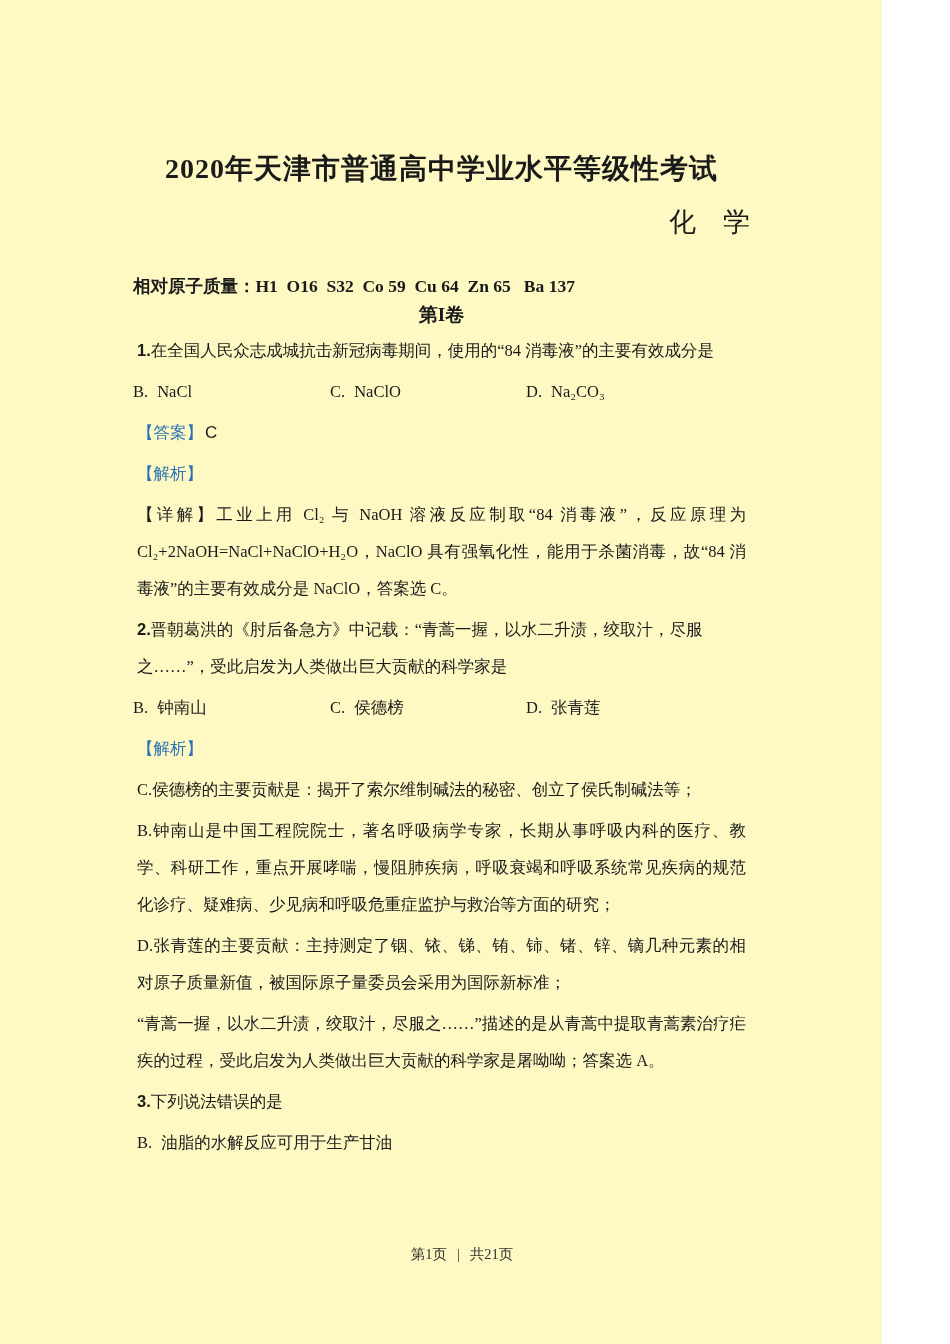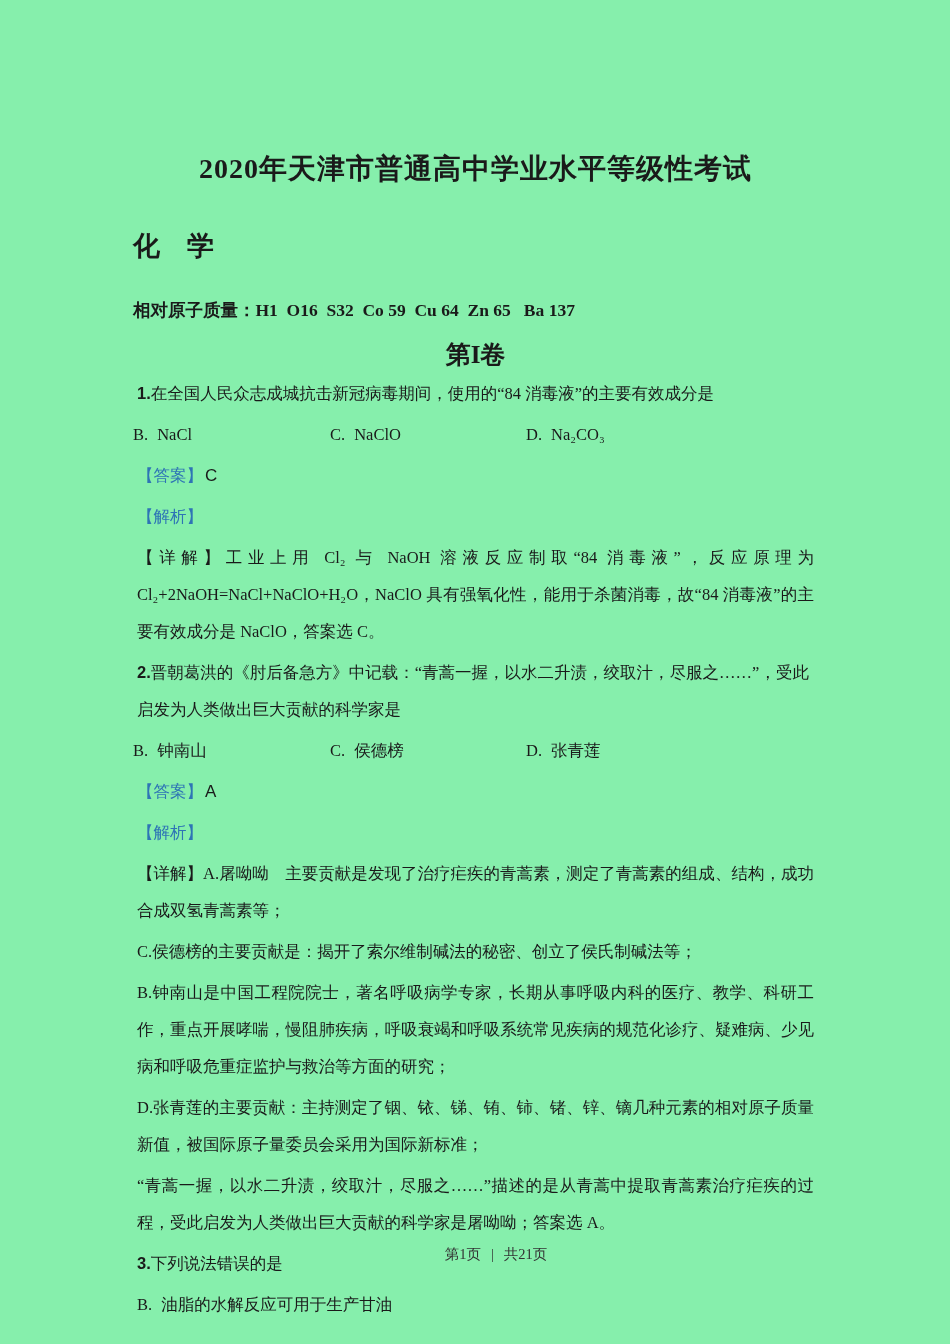--- a/index.html
+++ b/index.html
@@ -1,48 +1,48 @@
 <!DOCTYPE html>
 <html><head>
 <meta charset="utf-8">
 <style>
   html, body { margin: 0; padding: 0; background: #ffffff; }
   .page {
     position: relative;
-    width: 950px;
+    width: 882px;
     height: 1344px;
-    background: #86efac;
+    background: #fef9c3;
     box-sizing: border-box;
     padding: 150px 132px 0 133px;
     font-family: "Liberation Serif", "DejaVu Serif", serif;
     color: #1a1a1a;
     overflow: hidden;
   }
   .doc-title {
     margin: 0;
     font-size: 28px;
     font-weight: bold;
     text-align: center;
     letter-spacing: 1px;
   }
   .doc-subject {
-    margin: 40px 0 0;
+    margin: 16px 0 0;
     font-size: 27px;
-    font-weight: bold;
-    text-align: left;
+    font-weight: normal;
+    text-align: right;
   }
   .atomic-line {
     margin: 34px 0 1px;
     font-size: 17.5px;
     font-weight: bold;
     white-space: pre-wrap;
   }
   .section-heading {
-    margin: 16px 0 0;
-    font-size: 25px;
+    margin: 4px 0 0;
+    font-size: 19px;
     font-weight: bold;
     text-align: center;
   }
   .question { margin: 0; }
   .question p { margin: 4px; }
   .stem, .para, .answer-line, .analysis-line, .opt-block {
     font-size: 16.5px;
     line-height: 37px;
   }
   .stem { margin-top: 10px; }
@@ -100,23 +100,21 @@
     <p class="para"><span>【详解】</span><span>工业上用 Cl₂ 与 NaOH 溶液反应制取“84 消毒液”，反应原理为Cl₂+2NaOH=NaCl+NaClO+H₂O，NaClO 具有强氧化性，能用于杀菌消毒，故“84 消毒液”的主要有效成分是 NaClO，答案选 C。</span></p>
   </div>
 
   <div class="question">
     <p class="stem"><span class="qnum">2.</span><span>晋朝葛洪的《肘后备急方》中记载：“青蒿一握，以水二升渍，绞取汁，尽服之……”，受此启发为人类做出巨大贡献的科学家是</span></p>
     <div class="opts-row">
       <div class="opt"><span class="opt-label">B.</span><span>钟南山</span></div>
       <div class="opt"><span class="opt-label">C.</span><span>侯德榜</span></div>
       <div class="opt"><span class="opt-label">D.</span><span>张青莲</span></div>
     </div>
-    <p class="answer-line"><span class="blue-label">【答案】</span><span class="ans-val">A</span></p>
     <p class="analysis-line"><span class="blue-label">【解析】</span></p>
-    <p class="para"><span>【详解】</span><span>A.屠呦呦　主要贡献是发现了治疗疟疾的青蒿素，测定了青蒿素的组成、结构，成功合成双氢青蒿素等；</span></p>
     <p class="para"><span>C.侯德榜的主要贡献是：揭开了索尔维制碱法的秘密、创立了侯氏制碱法等；</span></p>
     <p class="para"><span>B.钟南山是中国工程院院士，著名呼吸病学专家，长期从事呼吸内科的医疗、教学、科研工作，重点开展哮喘，慢阻肺疾病，呼吸衰竭和呼吸系统常见疾病的规范化诊疗、疑难病、少见病和呼吸危重症监护与救治等方面的研究；</span></p>
     <p class="para"><span>D.张青莲的主要贡献：主持测定了铟、铱、锑、铕、铈、锗、锌、镝几种元素的相对原子质量新值，被国际原子量委员会采用为国际新标准；</span></p>
     <p class="para"><span>“青蒿一握，以水二升渍，绞取汁，尽服之……”描述的是从青蒿中提取青蒿素治疗疟疾的过程，受此启发为人类做出巨大贡献的科学家是屠呦呦；答案选 A。</span></p>
   </div>
 
   <div class="question">
     <p class="stem"><span class="qnum">3.</span><span>下列说法错误的是</span></p>
     <p class="opt-block"><span class="opt-label">B.</span><span>油脂的水解反应可用于生产甘油</span></p>
   </div>

